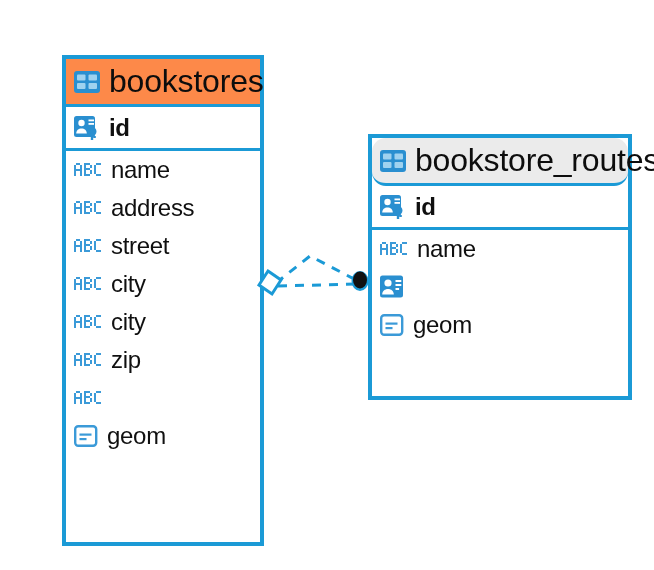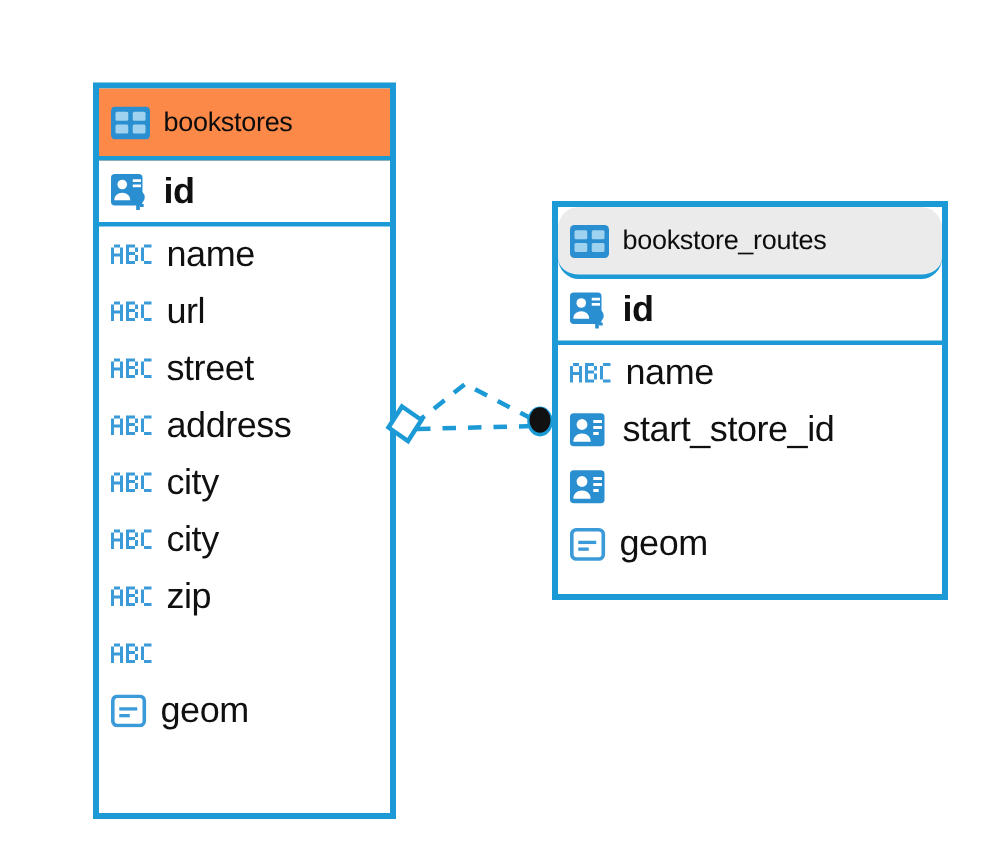--- a/index.html
+++ b/index.html
@@ -34,21 +34,21 @@
     box-sizing: border-box;
     height: 48px;
     padding: 0 8px;
     gap: 9px;
     border-bottom: 3px solid #1b9ad6;
   }
   .entity-header.accent-orange { background: #fd8949; }
   .entity-header.accent-grey   { background: #ebebeb; border-radius: 14px; }
 
   .entity-title {
-    font-size: 18px;
+    font-size: 32px;
     color: #0d0d0d;
     letter-spacing: -0.2px;
     white-space: nowrap;
   }
 
   .field-list { display: block; }
 
   .field-row {
     display: flex;
     align-items: center;
@@ -145,43 +145,44 @@
                 <rect x="12" y="12" width="4" height="2"></rect>
               <rect x="22" y="1" width="5" height="2"></rect>
                 <rect x="20" y="3" width="2" height="9"></rect>
               <rect x="22" y="12" width="5" height="2"></rect>
             </g>
           </svg>
         </span>
         <span class="field-name">name</span>
       </div>
 
-      <div class="field-row">
-        <span class="icon icon-abc">
-          <svg viewBox="0 0 28 16" width="28" height="16" aria-hidden="true">
-            <g fill="#3b9ad8">
-              <rect x="0" y="3" width="2" height="11"></rect>
-                <rect x="2" y="1" width="4" height="2"></rect>
-              <rect x="6" y="3" width="2" height="11"></rect>
-                <rect x="2" y="7" width="4" height="2"></rect>
-              <rect x="10" y="1" width="2" height="13"></rect>
-                <rect x="12" y="1" width="4" height="2"></rect>
-              <rect x="16" y="3" width="2" height="3"></rect>
-                <rect x="12" y="6" width="4" height="2"></rect>
-              <rect x="16" y="8" width="2" height="4"></rect>
-                <rect x="12" y="12" width="4" height="2"></rect>
-              <rect x="22" y="1" width="5" height="2"></rect>
-                <rect x="20" y="3" width="2" height="9"></rect>
-              <rect x="22" y="12" width="5" height="2"></rect>
-            </g>
-          </svg>
-        </span>
-        <span class="field-name">url</span>
-      </div>
-
+
+
+      <div class="field-row">
+        <span class="icon icon-abc">
+          <svg viewBox="0 0 28 16" width="28" height="16" aria-hidden="true">
+            <g fill="#3b9ad8">
+              <rect x="0" y="3" width="2" height="11"></rect>
+                <rect x="2" y="1" width="4" height="2"></rect>
+              <rect x="6" y="3" width="2" height="11"></rect>
+                <rect x="2" y="7" width="4" height="2"></rect>
+              <rect x="10" y="1" width="2" height="13"></rect>
+                <rect x="12" y="1" width="4" height="2"></rect>
+              <rect x="16" y="3" width="2" height="3"></rect>
+                <rect x="12" y="6" width="4" height="2"></rect>
+              <rect x="16" y="8" width="2" height="4"></rect>
+                <rect x="12" y="12" width="4" height="2"></rect>
+              <rect x="22" y="1" width="5" height="2"></rect>
+                <rect x="20" y="3" width="2" height="9"></rect>
+              <rect x="22" y="12" width="5" height="2"></rect>
+            </g>
+          </svg>
+        </span>
+        <span class="field-name">address</span>
+      </div>
 
       <div class="field-row">
         <span class="icon icon-abc">
           <svg viewBox="0 0 28 16" width="28" height="16" aria-hidden="true">
             <g fill="#3b9ad8">
               <rect x="0" y="3" width="2" height="11"></rect>
                 <rect x="2" y="1" width="4" height="2"></rect>
               <rect x="6" y="3" width="2" height="11"></rect>
                 <rect x="2" y="7" width="4" height="2"></rect>
               <rect x="10" y="1" width="2" height="13"></rect>
@@ -190,43 +191,20 @@
                 <rect x="12" y="6" width="4" height="2"></rect>
               <rect x="16" y="8" width="2" height="4"></rect>
                 <rect x="12" y="12" width="4" height="2"></rect>
               <rect x="22" y="1" width="5" height="2"></rect>
                 <rect x="20" y="3" width="2" height="9"></rect>
               <rect x="22" y="12" width="5" height="2"></rect>
             </g>
           </svg>
         </span>
         <span class="field-name">street</span>
-      </div>
-
-      <div class="field-row">
-        <span class="icon icon-abc">
-          <svg viewBox="0 0 28 16" width="28" height="16" aria-hidden="true">
-            <g fill="#3b9ad8">
-              <rect x="0" y="3" width="2" height="11"></rect>
-                <rect x="2" y="1" width="4" height="2"></rect>
-              <rect x="6" y="3" width="2" height="11"></rect>
-                <rect x="2" y="7" width="4" height="2"></rect>
-              <rect x="10" y="1" width="2" height="13"></rect>
-                <rect x="12" y="1" width="4" height="2"></rect>
-              <rect x="16" y="3" width="2" height="3"></rect>
-                <rect x="12" y="6" width="4" height="2"></rect>
-              <rect x="16" y="8" width="2" height="4"></rect>
-                <rect x="12" y="12" width="4" height="2"></rect>
-              <rect x="22" y="1" width="5" height="2"></rect>
-                <rect x="20" y="3" width="2" height="9"></rect>
-              <rect x="22" y="12" width="5" height="2"></rect>
-            </g>
-          </svg>
-        </span>
-        <span class="field-name">address</span>
       </div>
 
       <div class="field-row">
         <span class="icon icon-abc">
           <svg viewBox="0 0 28 16" width="28" height="16" aria-hidden="true">
             <g fill="#3b9ad8">
               <rect x="0" y="3" width="2" height="11"></rect>
                 <rect x="2" y="1" width="4" height="2"></rect>
               <rect x="6" y="3" width="2" height="11"></rect>
                 <rect x="2" y="7" width="4" height="2"></rect>
@@ -376,45 +354,32 @@
                 <rect x="12" y="12" width="4" height="2"></rect>
               <rect x="22" y="1" width="5" height="2"></rect>
                 <rect x="20" y="3" width="2" height="9"></rect>
               <rect x="22" y="12" width="5" height="2"></rect>
             </g>
           </svg>
         </span>
         <span class="field-name">name</span>
       </div>
 
+
       <div class="field-row">
         <span class="icon icon-fk">
           <svg viewBox="0 0 26 24" width="26" height="24" aria-hidden="true">
             <rect x="0" y="0.5" width="23" height="22" rx="2.5" fill="#2a8fd0"></rect>
             <circle cx="8" cy="8" r="3.6" fill="#ffffff"></circle>
             <path d="M2.2 19.5c0-3.4 2.6-5.5 5.8-5.5s5.8 2.1 5.8 5.5z" fill="#ffffff"></path>
             <rect x="15.5" y="5" width="5.8" height="2" fill="#ffffff"></rect>
             <rect x="15.5" y="9" width="5.8" height="2" fill="#ffffff"></rect>
             <rect x="15.5" y="13" width="3.6" height="2" fill="#ffffff"></rect>
           </svg>
         </span>
-        <span class="field-name">start_store_id</span>
-      </div>
-
-      <div class="field-row">
-        <span class="icon icon-fk">
-          <svg viewBox="0 0 26 24" width="26" height="24" aria-hidden="true">
-            <rect x="0" y="0.5" width="23" height="22" rx="2.5" fill="#2a8fd0"></rect>
-            <circle cx="8" cy="8" r="3.6" fill="#ffffff"></circle>
-            <path d="M2.2 19.5c0-3.4 2.6-5.5 5.8-5.5s5.8 2.1 5.8 5.5z" fill="#ffffff"></path>
-            <rect x="15.5" y="5" width="5.8" height="2" fill="#ffffff"></rect>
-            <rect x="15.5" y="9" width="5.8" height="2" fill="#ffffff"></rect>
-            <rect x="15.5" y="13" width="3.6" height="2" fill="#ffffff"></rect>
-          </svg>
-        </span>
       </div>
 
       <div class="field-row">
         <span class="icon icon-geom">
           <svg viewBox="0 0 24 22" width="24" height="22" aria-hidden="true">
             <rect x="1.2" y="1.2" width="21" height="19.5" rx="3" fill="#ffffff" stroke="#3b9ad8" stroke-width="2.4"></rect>
             <rect x="5.5" y="8.5" width="12" height="2.2" fill="#3b9ad8"></rect>
             <rect x="5.5" y="13" width="7" height="2.2" fill="#3b9ad8"></rect>
           </svg>
         </span>

